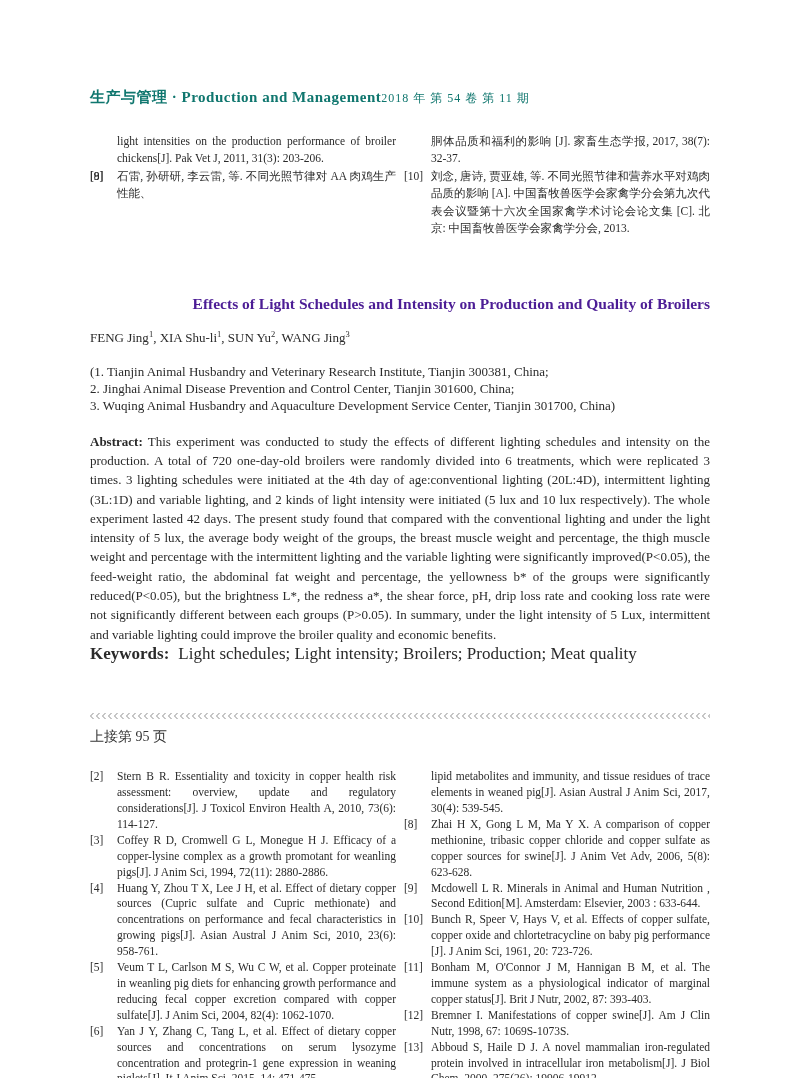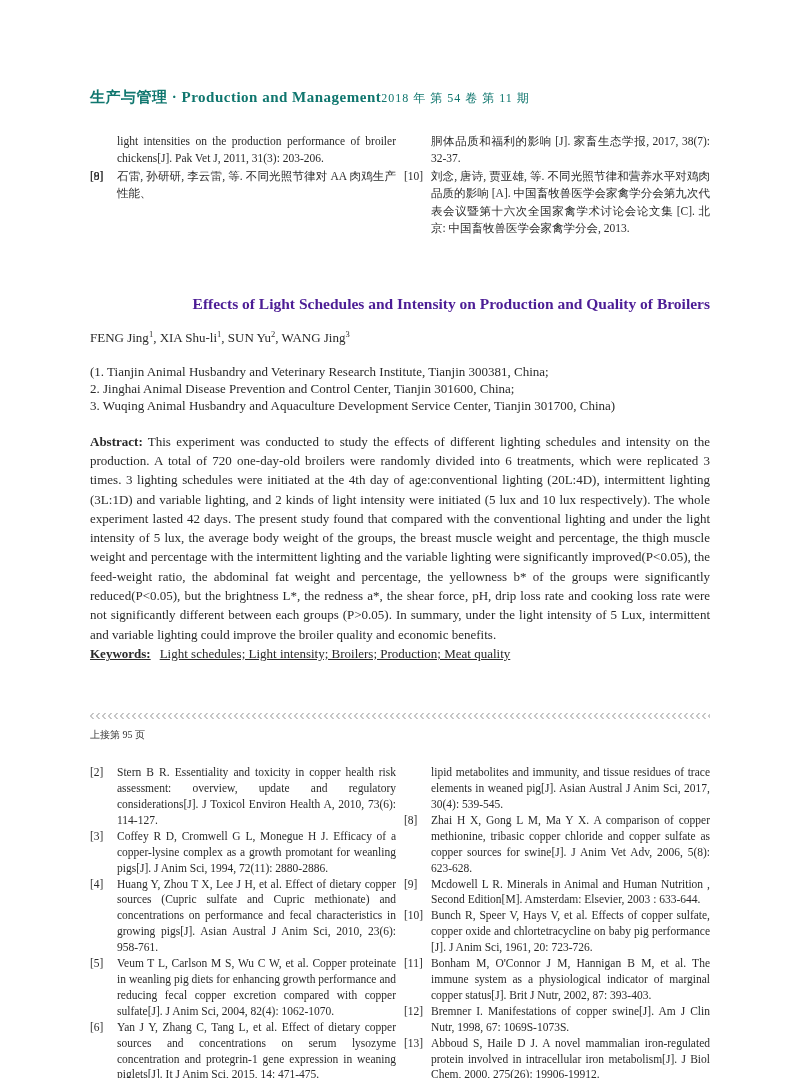--- a/index.html
+++ b/index.html
@@ -71,38 +71,37 @@
 
   
   .abstract {
     margin-top: 17px;
     font-size: 13px;
     line-height: 19.3px;
     text-align: justify;
   }
   .abstract .lbl { font-weight: bold; margin-right: 5px; }
   .keywords {
-    font-size: 13px;
+    font-size: 17px;
     line-height: 19.3px;
-    text-decoration: underline;
   }
   .keywords .lbl { font-weight: bold; margin-right: 9px; }
 
   
   .squiggle {
     margin-top: 50px;
     height: 6px;
     background-image:
       repeating-linear-gradient(45deg,  transparent 0 2px, #c6c6c6 2px 3px, transparent 3px 6px),
       repeating-linear-gradient(135deg, transparent 0 2px, #c6c6c6 2px 3px, transparent 3px 6px);
     background-size: 6px 6px;
   }
   .cont-note {
     margin-top: 9px;
-    font-size: 10px;
+    font-size: 14px;
     color: #333333;
   }
 
   .refs-bottom { margin-top: 23px; }
 
   
   .footer-logo {
     position: absolute;
     left: 88px; top: 988px;
     font-size: 26px;

